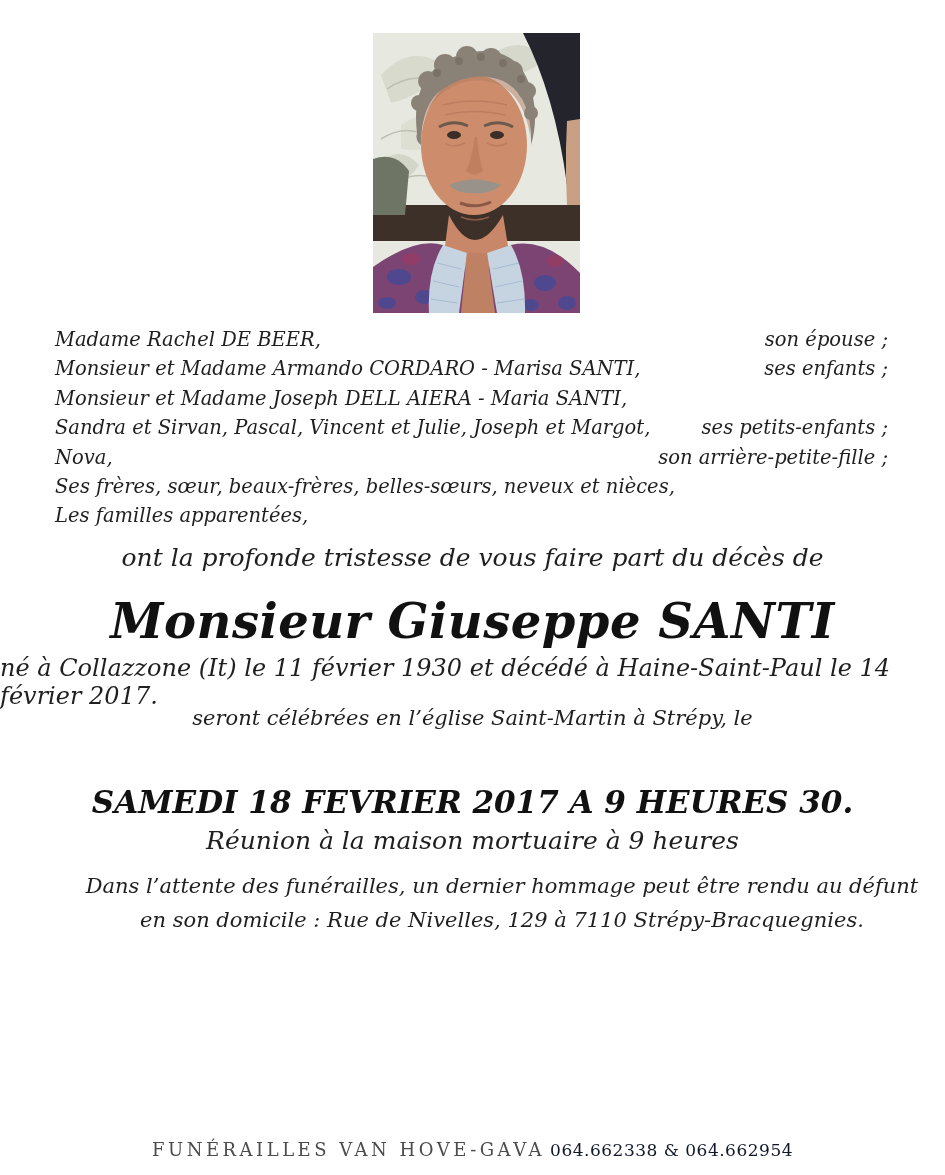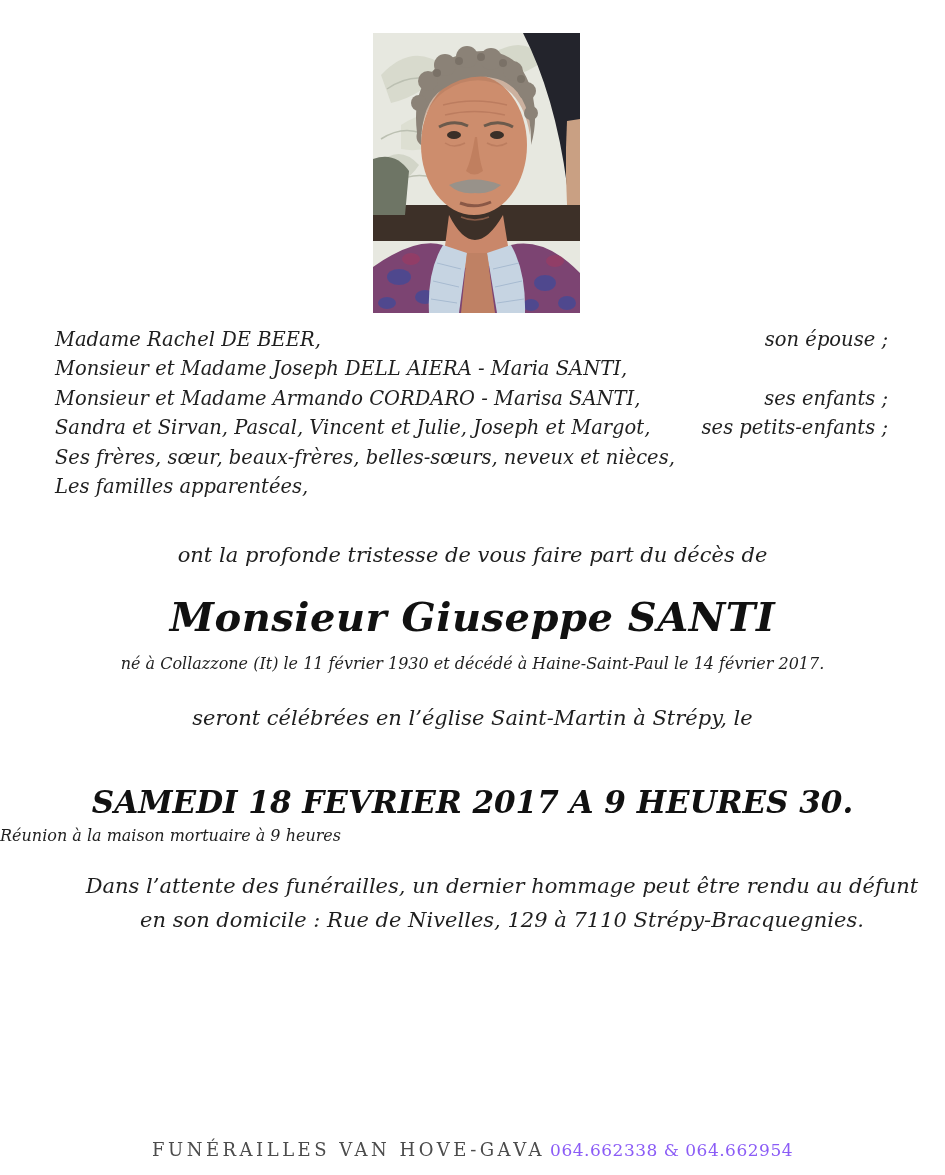--- a/index.html
+++ b/index.html
@@ -39,38 +39,38 @@
     white-space: nowrap;
   }
   .family-row .left  { text-align: left; }
   .family-row .right { text-align: right; }
 
   .announce {
     position: absolute;
     left: 0; width: 100%;
     top: 535px;
     text-align: center;
-    font-size: 21px;
+    font-size: 25px;
   }
   .title {
     position: absolute;
     left: 0; width: 100%;
     top: 585px;
     text-align: center;
-    font-size: 40px;
+    font-size: 48px;
     font-weight: bold;
     color: #111111;
     letter-spacing: 0.5px;
   }
   .lifedates {
     position: absolute;
     left: 0; width: 100%;
     top: 646px;
-    text-align: center;
-    font-size: 16px;
+    text-align: left;
+    font-size: 24px;
   }
   .funeral {
     position: absolute;
     left: 0; width: 100%;
     top: 694px;
     text-align: center;
     font-size: 21px;
     line-height: 33px;
   }
   .date-line {
@@ -79,22 +79,22 @@
     top: 776px;
     text-align: center;
     font-size: 31px;
     font-weight: bold;
     color: #111111;
   }
   .reunion {
     position: absolute;
     left: 0; width: 100%;
     top: 818px;
-    text-align: left;
-    font-size: 16px;
+    text-align: center;
+    font-size: 25px;
   }
   .hommage {
     position: absolute;
     left: 12px; width: 100%;
     top: 861px;
     text-align: center;
     font-size: 21px;
     line-height: 34px;
     padding-left: 35px;
   }
@@ -105,21 +105,21 @@
     text-align: center;
     font-style: normal;
   }
   .footer .fname {
     font-size: 18px;
     letter-spacing: 3.5px;
     color: #4c4c4c;
   }
   .footer .fphones {
     font-size: 17px;
-    color: #8b5cf6;
+    color: #0f172a;
     letter-spacing: 0.5px;
   }
 </style>
 </head>
 <body>
 
 <div class="page">
 
   <div class="photo-wrap">
     <svg viewBox="0 0 207 280" preserveAspectRatio="none">
@@ -217,30 +217,34 @@
       <path d="M88,184 Q102,190 116,184" stroke="#b5765a" stroke-width="1.5" fill="none" opacity="0.6"></path>
     </svg>
   </div>
 
   <div class="family">
     <div class="family-row">
       <span class="left">Madame Rachel DE BEER,</span>
       <span class="right">son épouse ;</span>
     </div>
     <div class="family-row">
+      <span class="left">Monsieur et Madame Armando CORDARO - Marisa SANTI,</span>
+      <span class="right">ses enfants ;</span>
+    </div>
+    <div class="family-row">
       <span class="left">Monsieur et Madame Joseph DELL AIERA - Maria SANTI,</span>
       <span class="right"></span>
     </div>
     <div class="family-row">
-      <span class="left">Monsieur et Madame Armando CORDARO - Marisa SANTI,</span>
-      <span class="right">ses enfants ;</span>
-    </div>
-    <div class="family-row">
       <span class="left">Sandra et Sirvan, Pascal, Vincent et Julie, Joseph et Margot,</span>
       <span class="right">ses petits-enfants ;</span>
+    </div>
+    <div class="family-row">
+      <span class="left">Nova,</span>
+      <span class="right">son arrière-petite-fille ;</span>
     </div>
     <div class="family-row">
       <span class="left">Ses frères, sœur, beaux-frères, belles-sœurs, neveux et nièces,</span>
       <span class="right"></span>
     </div>
     <div class="family-row">
       <span class="left">Les familles apparentées,</span>
       <span class="right"></span>
     </div>
   </div>

